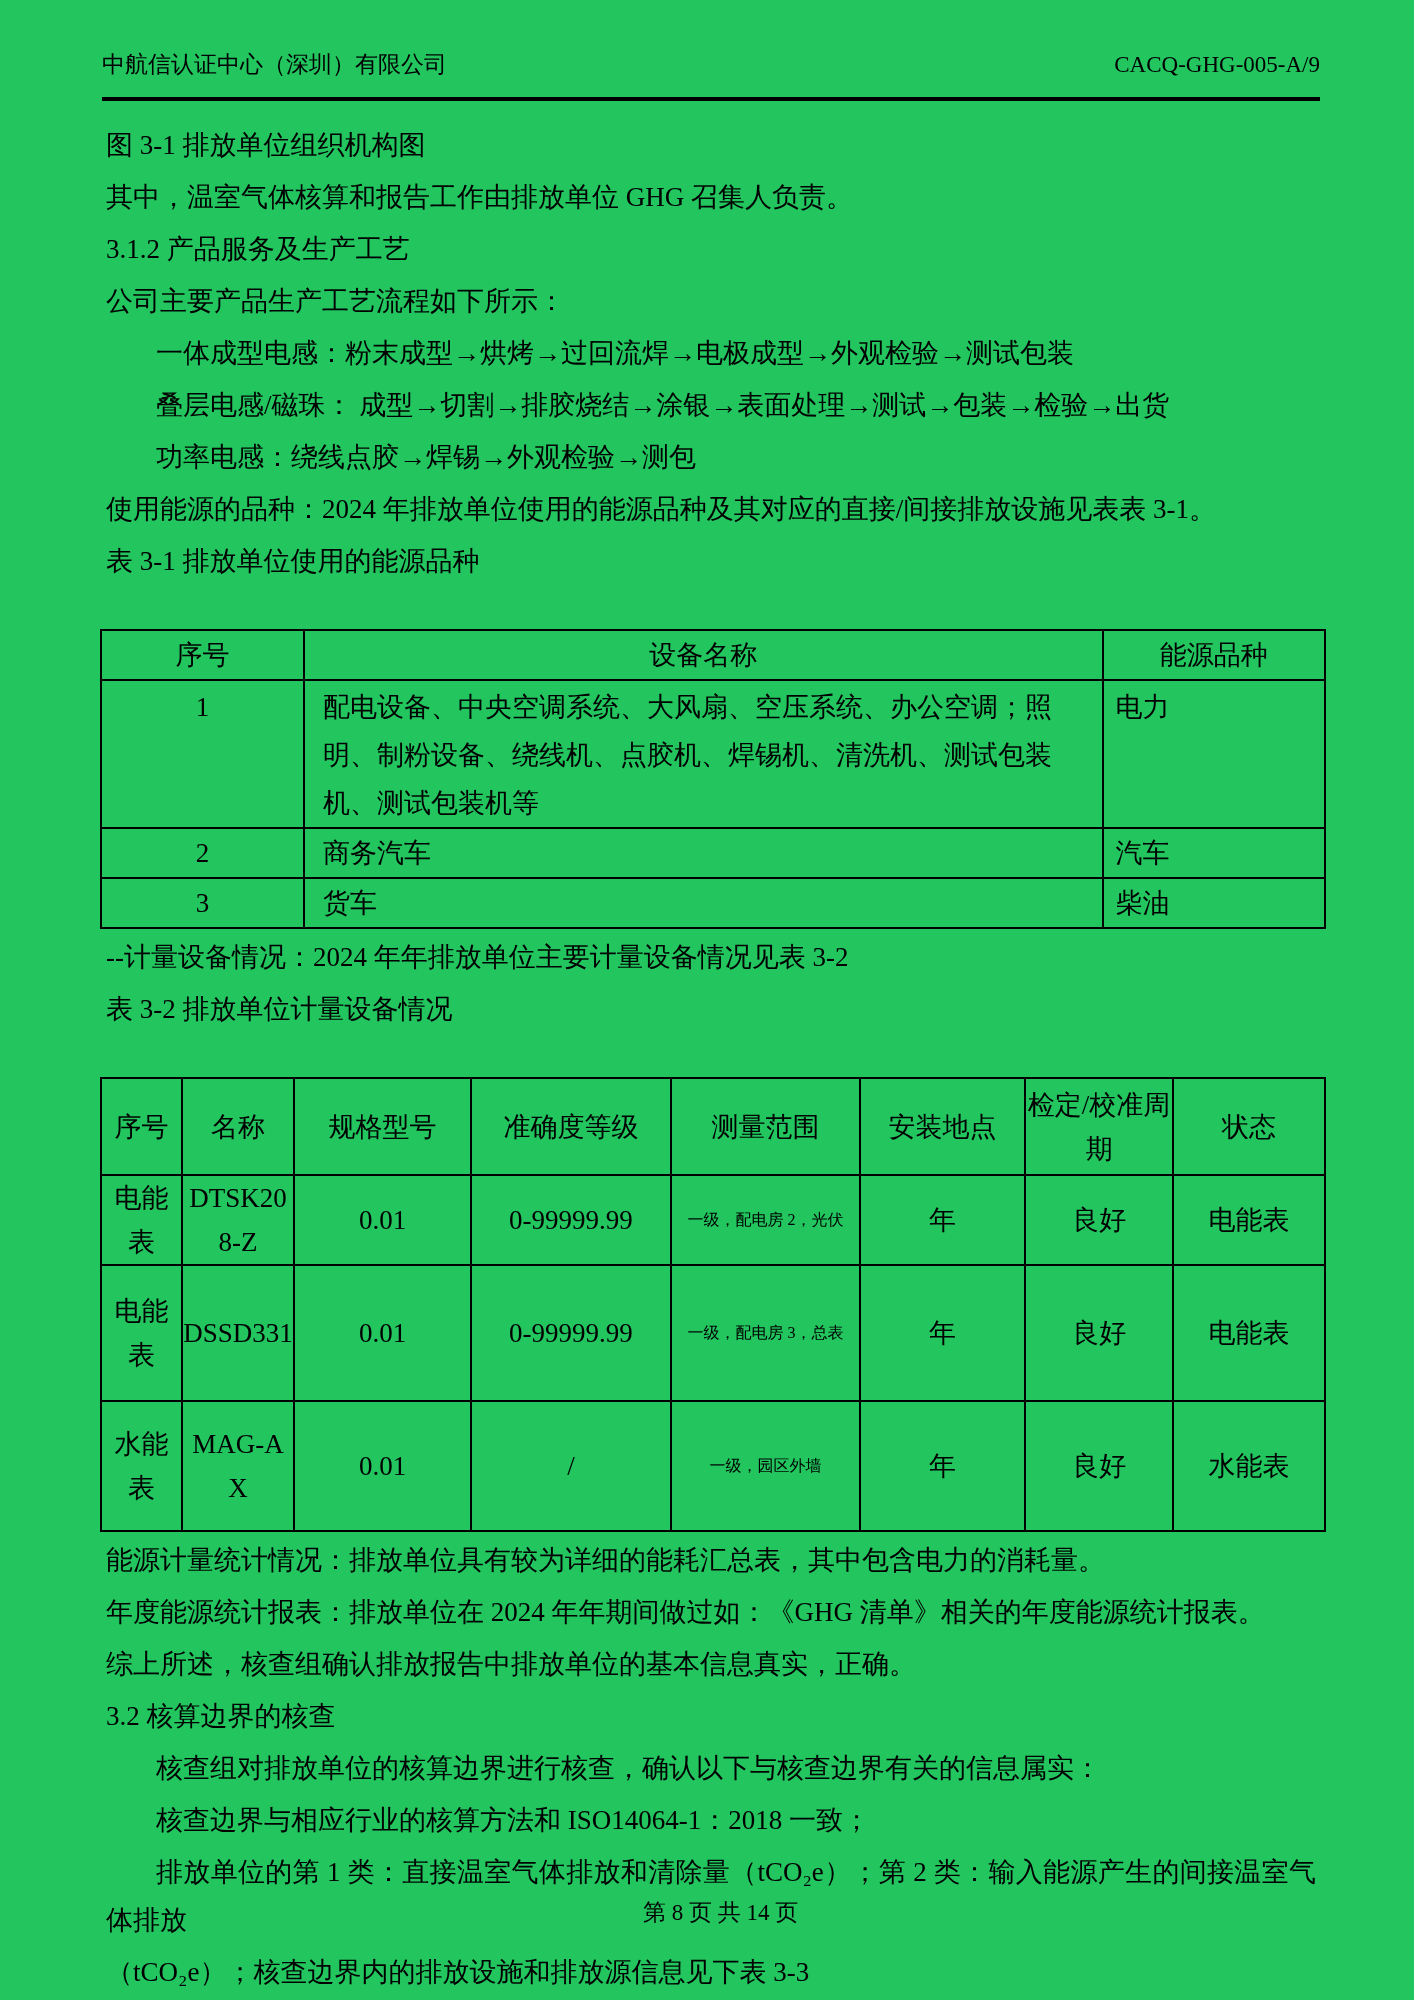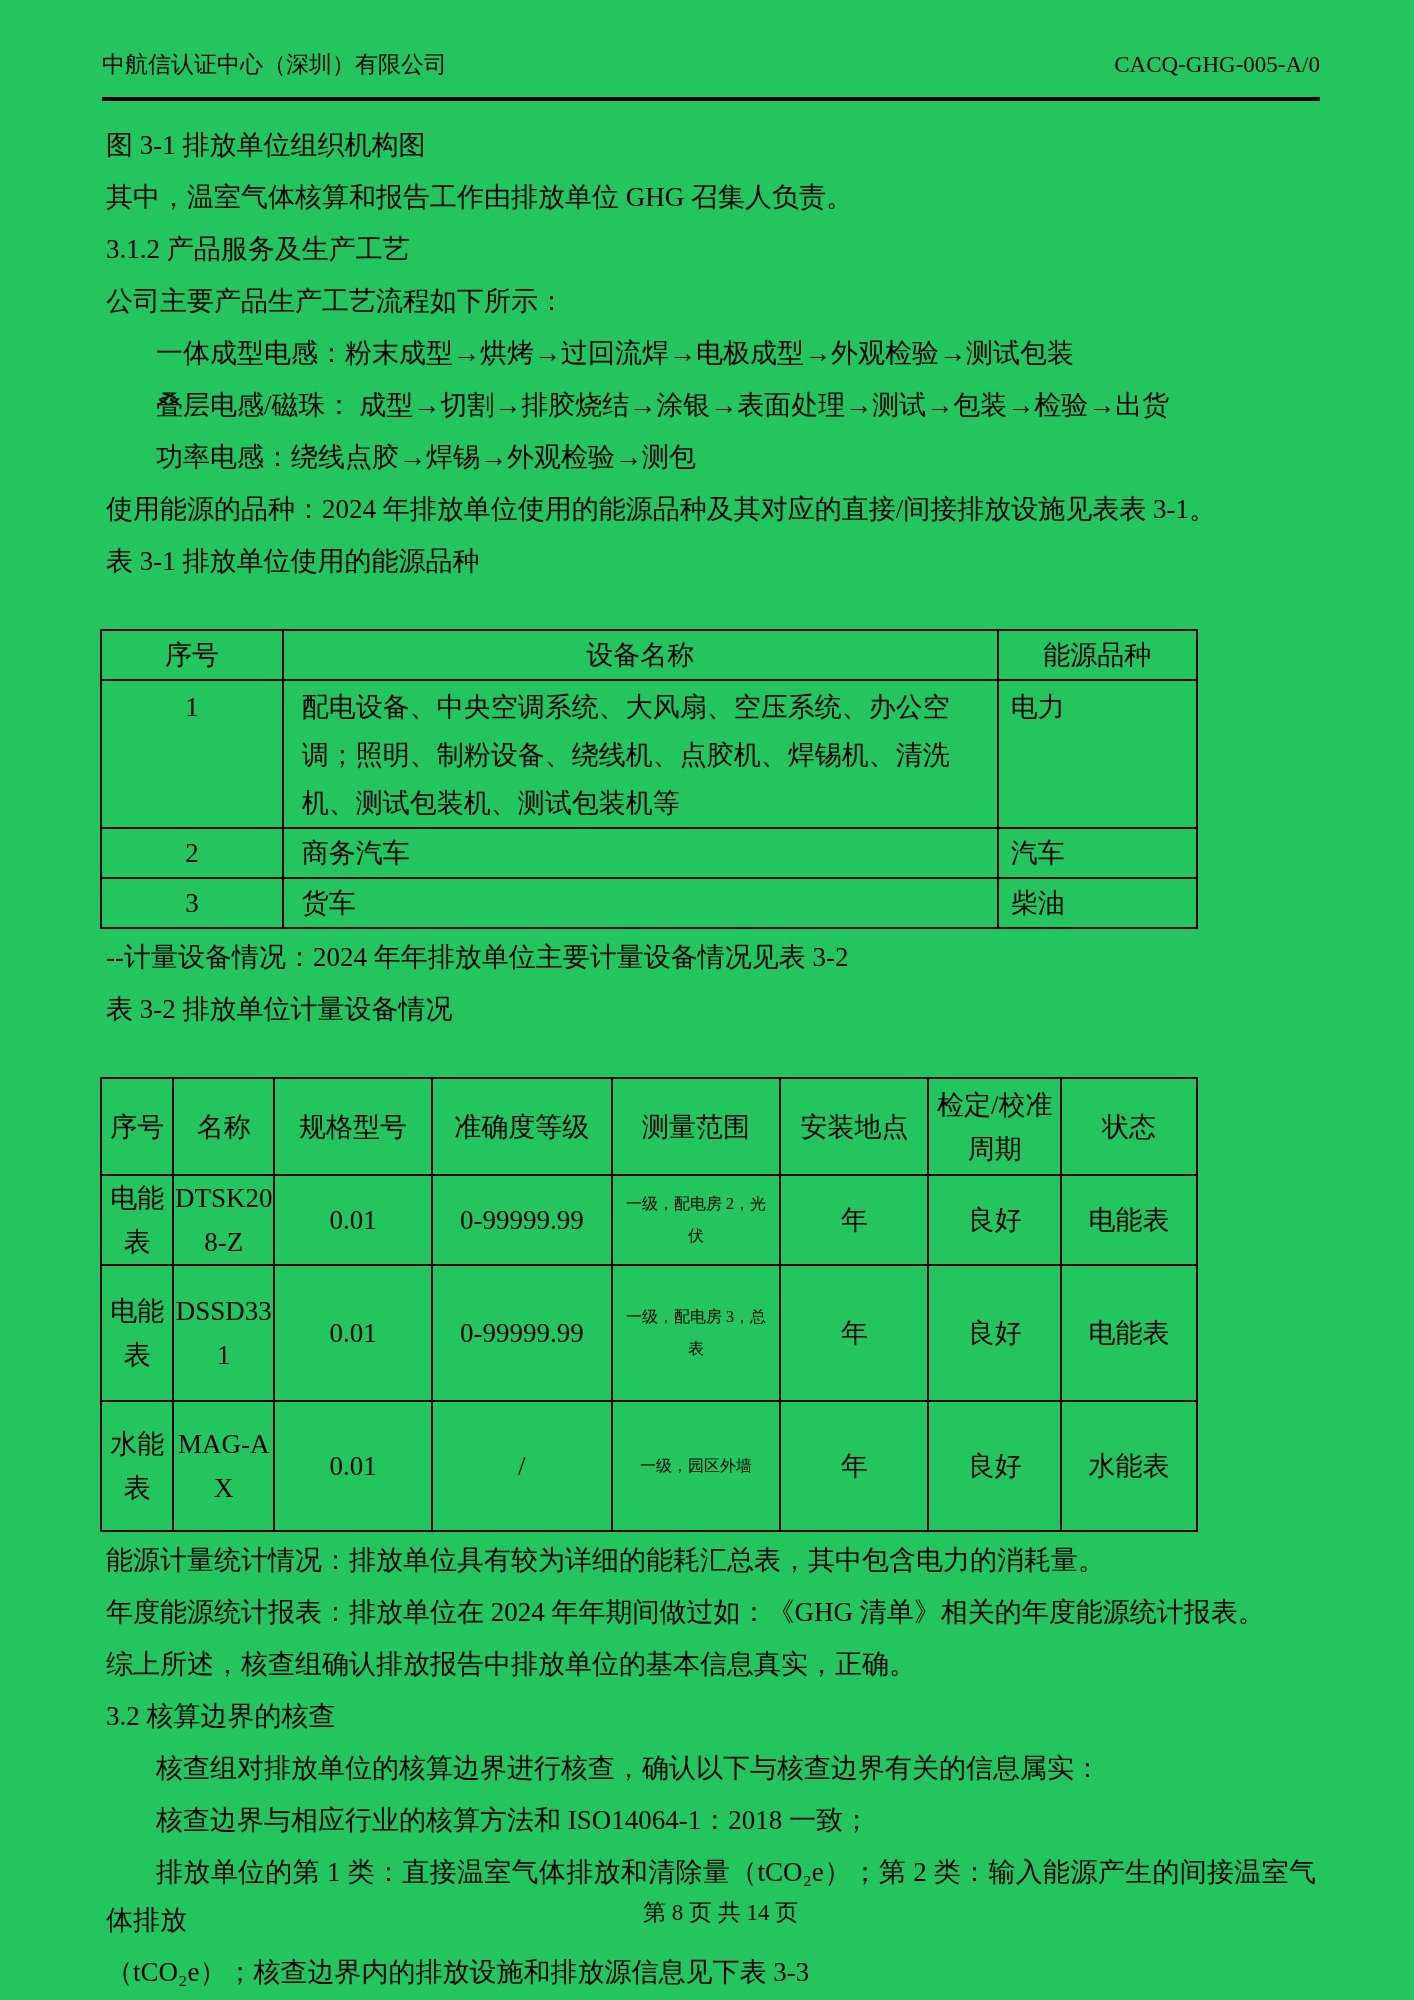--- a/index.html
+++ b/index.html
@@ -14,21 +14,21 @@
     overflow:hidden;
   }
   .hdr {
     display:flex; justify-content:space-between; align-items:flex-end;
     font-size:23px; line-height:30px;
   }
   .hdr-rule { border-bottom:4px solid #000; margin-top:17px; }
   .content { margin-top:20px; font-size:27px; line-height:48px; text-align:justify; }
   .content p { margin:4px; }
   p.indent { text-indent:50px; }
-  table { border-collapse:collapse; table-layout:fixed; width:1098px; margin-left:-2px;margin-top:44px; }
+  table { border-collapse:collapse; table-layout:fixed; width:1226px; margin-left:-2px;margin-top:44px; }
   td,th { border:2px solid #000; font-weight:normal; padding:0; }
   
   .t1 th { text-align:center; height:45px; }
   .t1 .c-no  { width:16.5%; }
   .t1 .c-dev { width:65.4%; }
   .t1 .c-en  { width:18.1%; }
   .t1 td { vertical-align:middle; }
   .t1 tr.r1 td { vertical-align:top; padding-top:2px; }
   .t1 td.no { text-align:center; }
   .t1 td.dev { text-align:left; padding-left:18px; padding-right:24px; line-height:48px; }
@@ -52,21 +52,21 @@
     text-align:center; font-size:23px; line-height:40px;padding-left:27px;
   }
 </style>
 </head>
 <body>
 
 <div class="page">
 
   <div class="hdr">
     <span>中航信认证中心（深圳）有限公司</span>
-    <span>CACQ-GHG-005-A/0</span>
+    <span>CACQ-GHG-005-A/9</span>
   </div>
   <div class="hdr-rule"></div>
 
   <div class="content">
     <p>图 3-1 排放单位组织机构图</p>
     <p>其中，温室气体核算和报告工作由排放单位 GHG 召集人负责。</p>
     <p>3.1.2 产品服务及生产工艺</p>
     <p>公司主要产品生产工艺流程如下所示：</p>
     <p class="indent">一体成型电感：粉末成型→烘烤→过回流焊→电极成型→外观检验→测试包装</p>
     <p class="indent">叠层电感/磁珠： 成型→切割→排胶烧结→涂银→表面处理→测试→包装→检验→出货</p>

